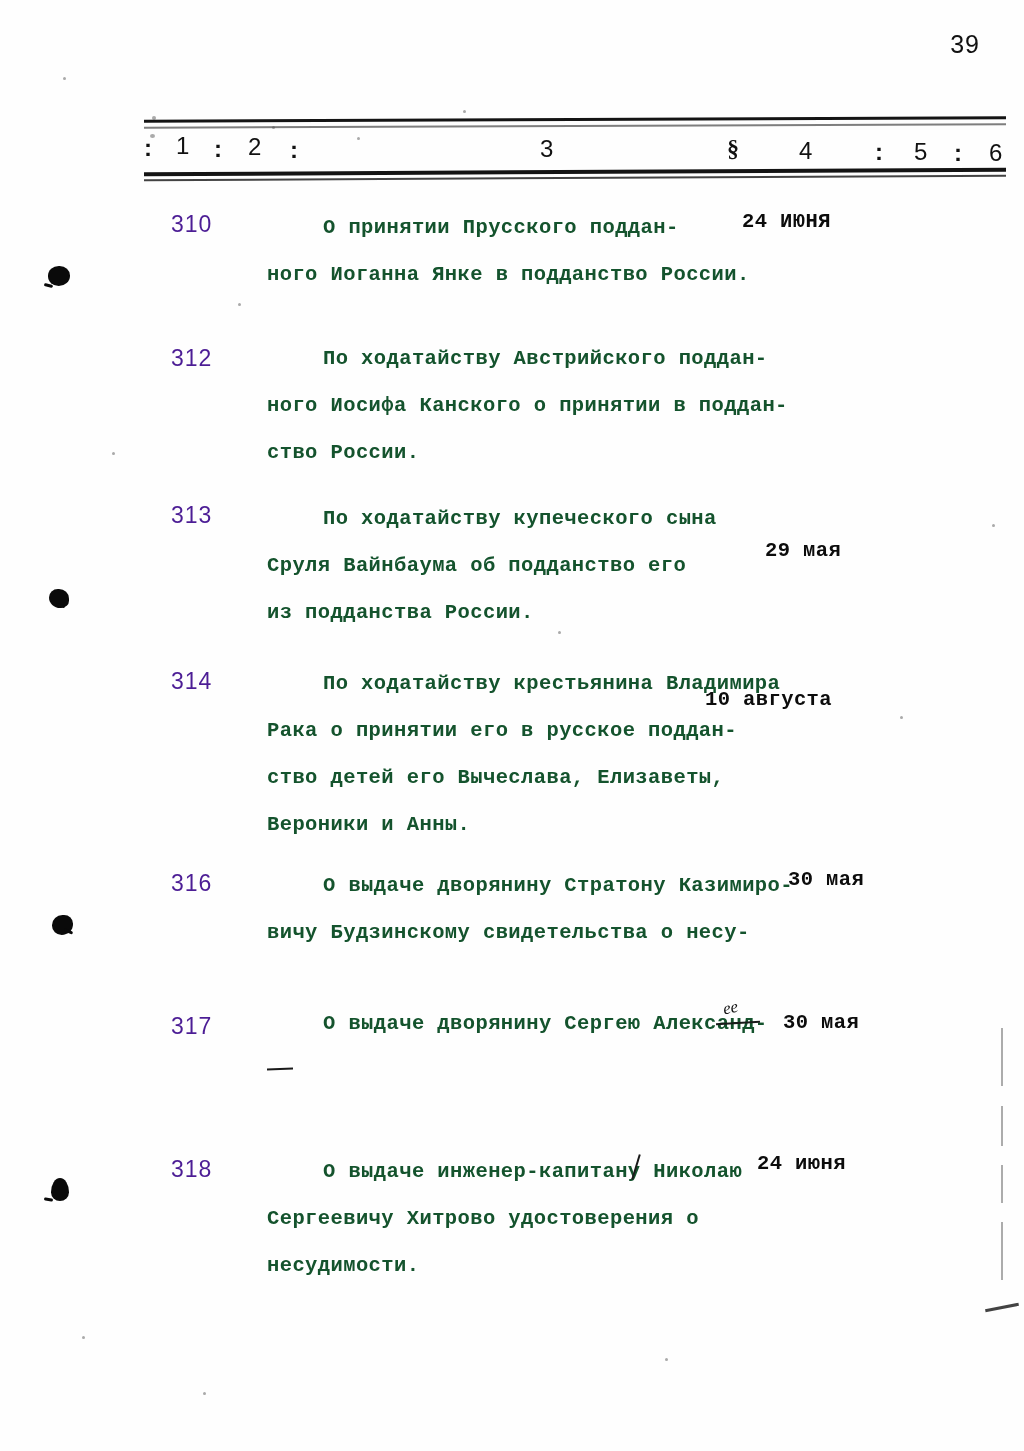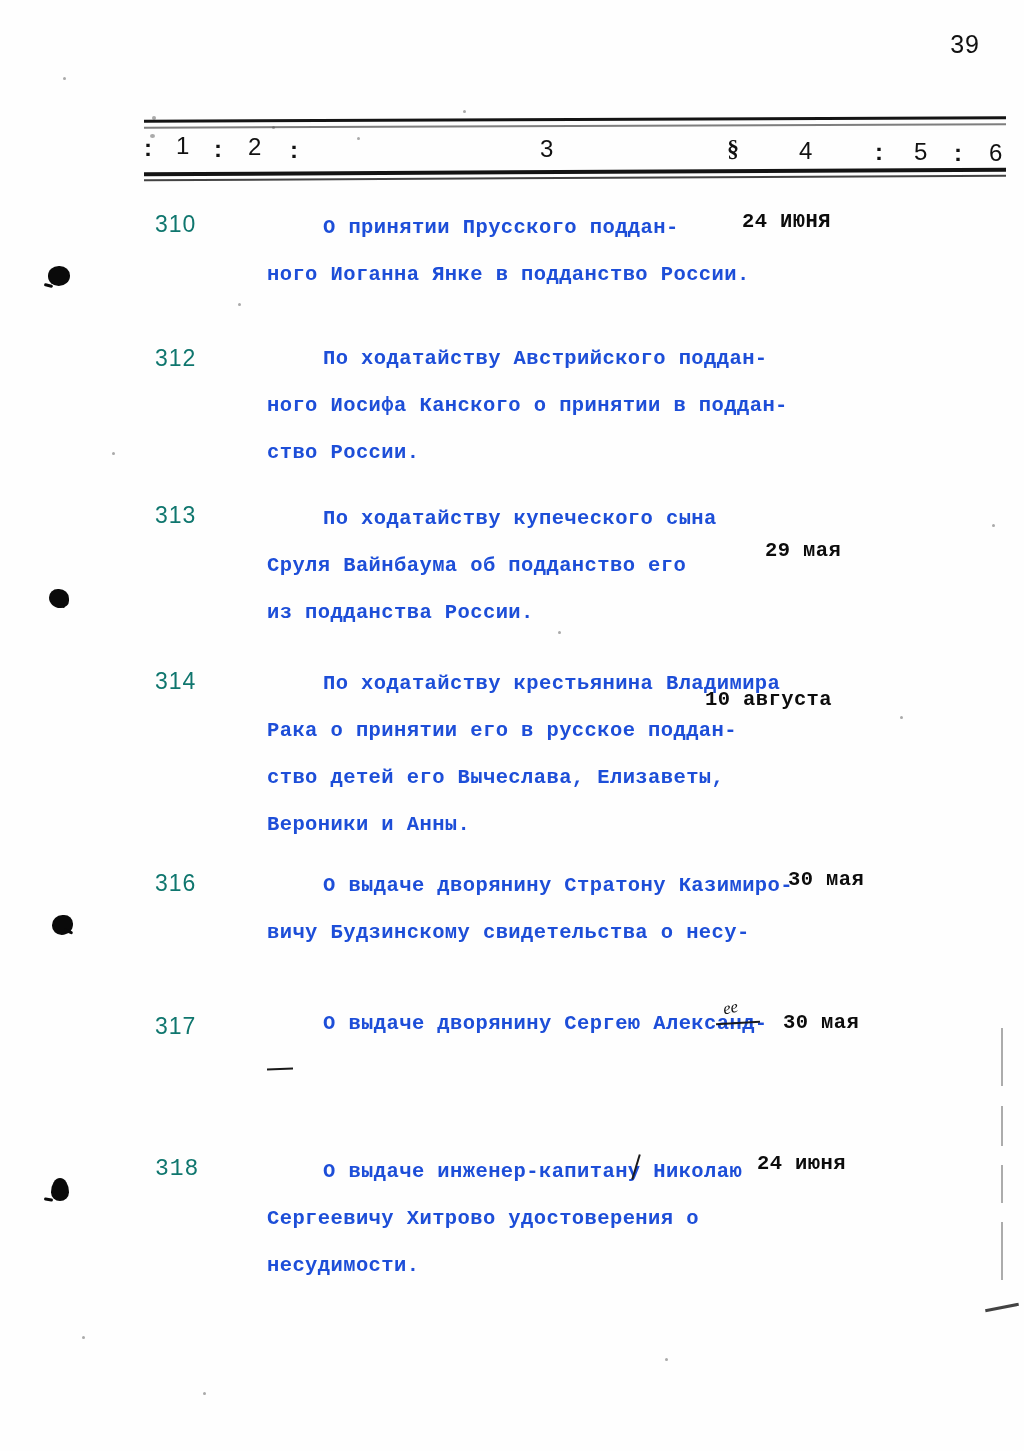--- a/index.html
+++ b/index.html
@@ -77,37 +77,37 @@
     left: 0;
     top: 0;
     width: 1024px;
   }
   .entry {
     position: absolute;
     width: 1024px;
   }
   .entry-num {
     position: absolute;
-    left: 155px;
+    left: 171px;
     font-family: "Liberation Sans", sans-serif;
     font-size: 23px;
     letter-spacing: 1px;
-    color: #0f766e;
+    color: #4c1d95;
   }
   .entry-body {
     position: absolute;
     left: 267px;
     width: 620px;
   }
   .line {
     font-size: 20.5px;
     line-height: 47px;
     letter-spacing: 0.4px;
     white-space: pre;
-    color: #1d4ed8;
+    color: #14532d;
     font-weight: bold;
     font-stretch: condensed;
   }
   .line.indent {
     text-indent: 56px;
   }
   .entry-date {
     position: absolute;
     font-size: 20.5px;
     letter-spacing: 0.4px;
@@ -265,21 +265,21 @@
       <div class="entry-body">
         <div class="line indent">О выдаче дворянину Сергею Александ-</div>
       </div>
       <div class="entry-date" style="left:783px; top:11px;">30 мая</div>
       <div class="hand-mark" style="left:723px; top:-2px;">ее</div>
       <div class="strike" style="left:716px; top:22px; width:44px; transform:rotate(-3deg);"></div>
       <div class="strike" style="left:267px; top:68px; width:26px; transform:rotate(-2deg);"></div>
     </div>
 
     <div class="entry" style="top:1148px;">
-      <div class="entry-num" style="top:8px;font-family:Liberation Mono, monospace;">318</div>
+      <div class="entry-num" style="top:8px;">318</div>
       <div class="entry-body">
         <div class="line indent">О выдаче инженер-капитану Николаю</div>
         <div class="line">Сергеевичу Хитрово удостоверения о</div>
         <div class="line">несудимости.</div>
       </div>
       <div class="entry-date" style="left:757px; top:4px;">24 июня</div>
       <div class="slash" style="left:635px; top:6px; height:26px;"></div>
     </div>
 
   </div>

